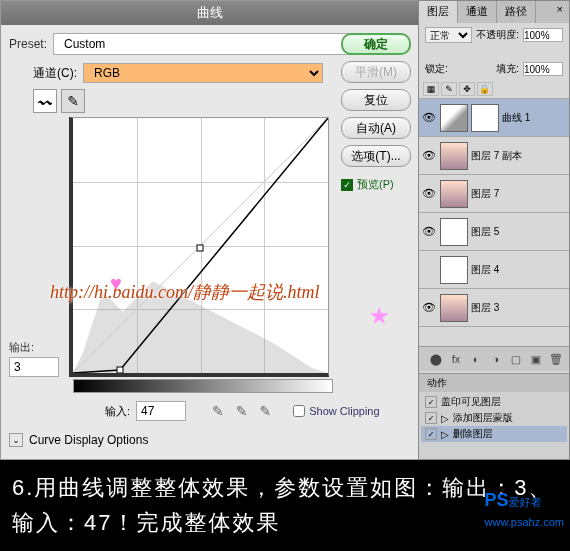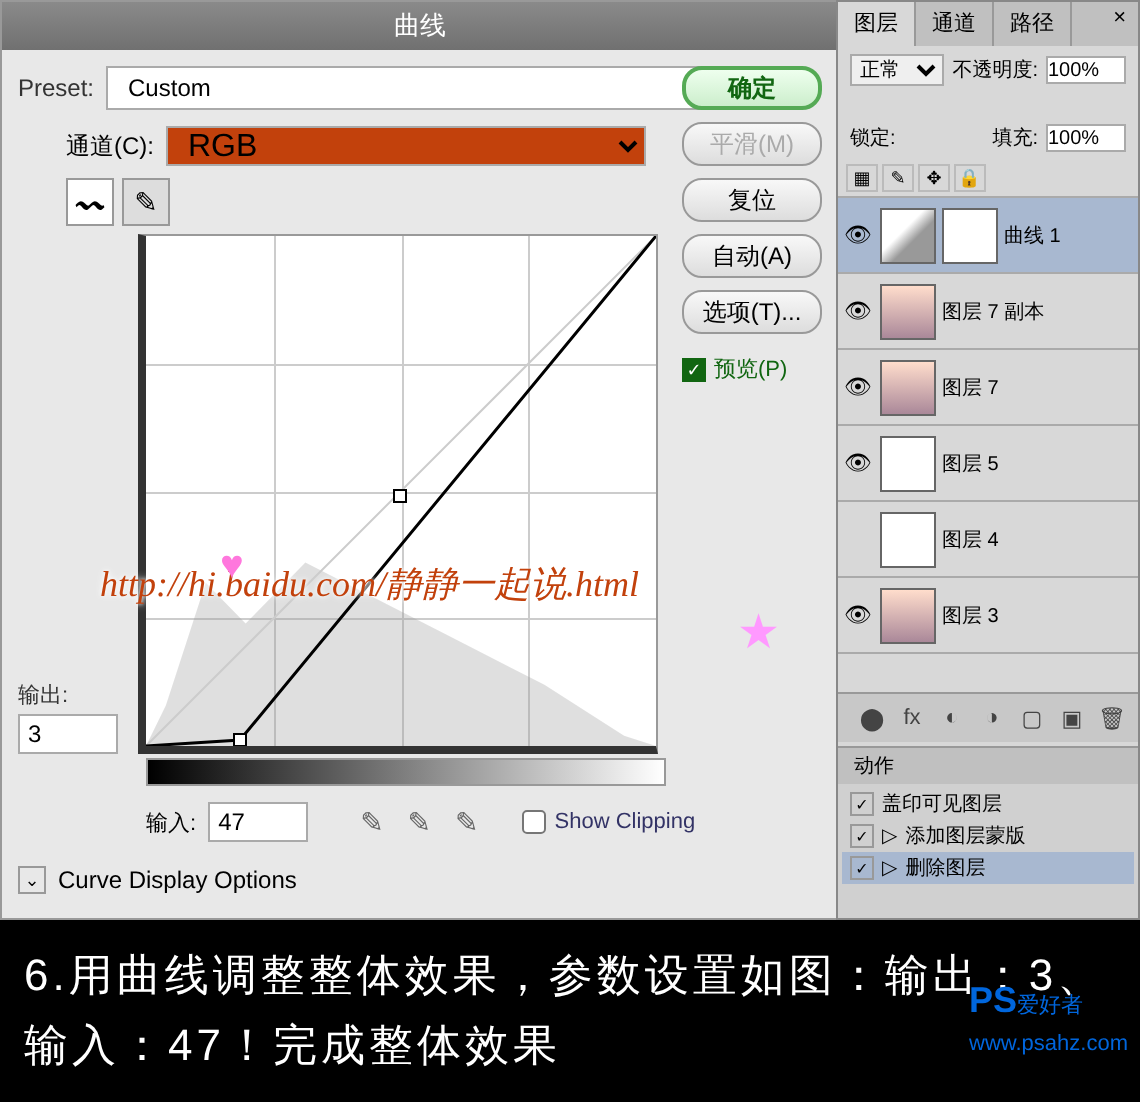--- a/index.html
+++ b/index.html
@@ -10,40 +10,40 @@
     .dialog-title { background: linear-gradient(#8a8a8a, #707070); color: #fff; padding: 3px 10px; font-size: 13px; text-align: center; }
     .dialog-body { padding: 8px; }
     
     .preset-row { display: flex; align-items: center; gap: 6px; margin-bottom: 8px; }
     .preset-label { font-size: 12px; color: #333; }
     .preset-select { flex: 1; height: 22px; border: 1px solid #aaa; background: #fff; padding: 0 6px; font-size: 12px; }
     .menu-icon { width: 20px; height: 20px; display: flex; align-items: center; justify-content: center; font-size: 14px; cursor: pointer; }
     
     .channel-row { display: flex; align-items: center; gap: 6px; margin-bottom: 6px; padding-left: 24px; }
     .channel-label { font-size: 12px; }
-    .channel-select { width: 240px; height: 20px; border: 1px solid #aaa; background: #c2410c; padding: 0 6px; font-size: 16px; }
+    .channel-select { width: 240px; height: 20px; border: 1px solid #aaa; background: #fdba74; padding: 0 6px; font-size: 12px; }
     
     .curve-tools { display: flex; gap: 4px; margin-left: 24px; }
     .tool-btn { width: 24px; height: 24px; border: 1px solid #999; background: #ddd; cursor: pointer; display: flex; align-items: center; justify-content: center; font-size: 14px; }
     .tool-btn.active { background: #fff; }
     
     .curve-area { display: flex; margin-top: 4px; }
     .output-section { width: 60px; display: flex; flex-direction: column; justify-content: flex-end; }
     .output-label { font-size: 11px; color: #333; margin-bottom: 2px; }
     .output-input { width: 50px; height: 20px; border: 1px solid #aaa; font-size: 12px; padding: 0 4px; }
     
     .curve-graph { position: relative; width: 260px; height: 260px; background: #fff; border: 4px solid #333; border-right: 1px solid #999; border-top: 1px solid #999; }
     .grid-line-v, .grid-line-h { position: absolute; background: #ccc; }
     .grid-line-v { width: 1px; height: 100%; }
     .grid-line-h { height: 1px; width: 100%; }
     .curve-line { position: absolute; width: 100%; height: 100%; }
     .histogram { position: absolute; bottom: 0; left: 0; width: 100%; height: 40%; opacity: 0.3; }
     
     .input-row { display: flex; align-items: center; gap: 6px; margin-top: 8px; margin-left: 64px; }
-    .input-label { font-size: 11px; }
+    .input-label { font-size: 11px; margin-left: 32px; }
     .input-input { width: 50px; height: 20px; border: 1px solid #aaa; font-size: 12px; padding: 0 4px; }
     .gradient-bar { width: 260px; height: 14px; background: linear-gradient(to right, #000, #fff); margin-left: 64px; margin-top: 2px; border: 1px solid #999; }
     
     .eyedroppers { display: inline-flex; gap: 12px; margin-left: 20px; }
     .eyedropper { font-size: 14px; cursor: pointer; color: #666; }
     .show-clipping { display: inline-flex; gap: 4px; font-size: 11px; color: #336; margin-left: 16px; }
     .show-clipping input { width: 12px; height: 12px; }
     
     .expand-row { display: flex; align-items: center; gap: 6px; margin-top: 12px; font-size: 12px; }
     .expand-icon { width: 14px; height: 14px; border: 1px solid #999; display: flex; align-items: center; justify-content: center; font-size: 9px; cursor: pointer; }

